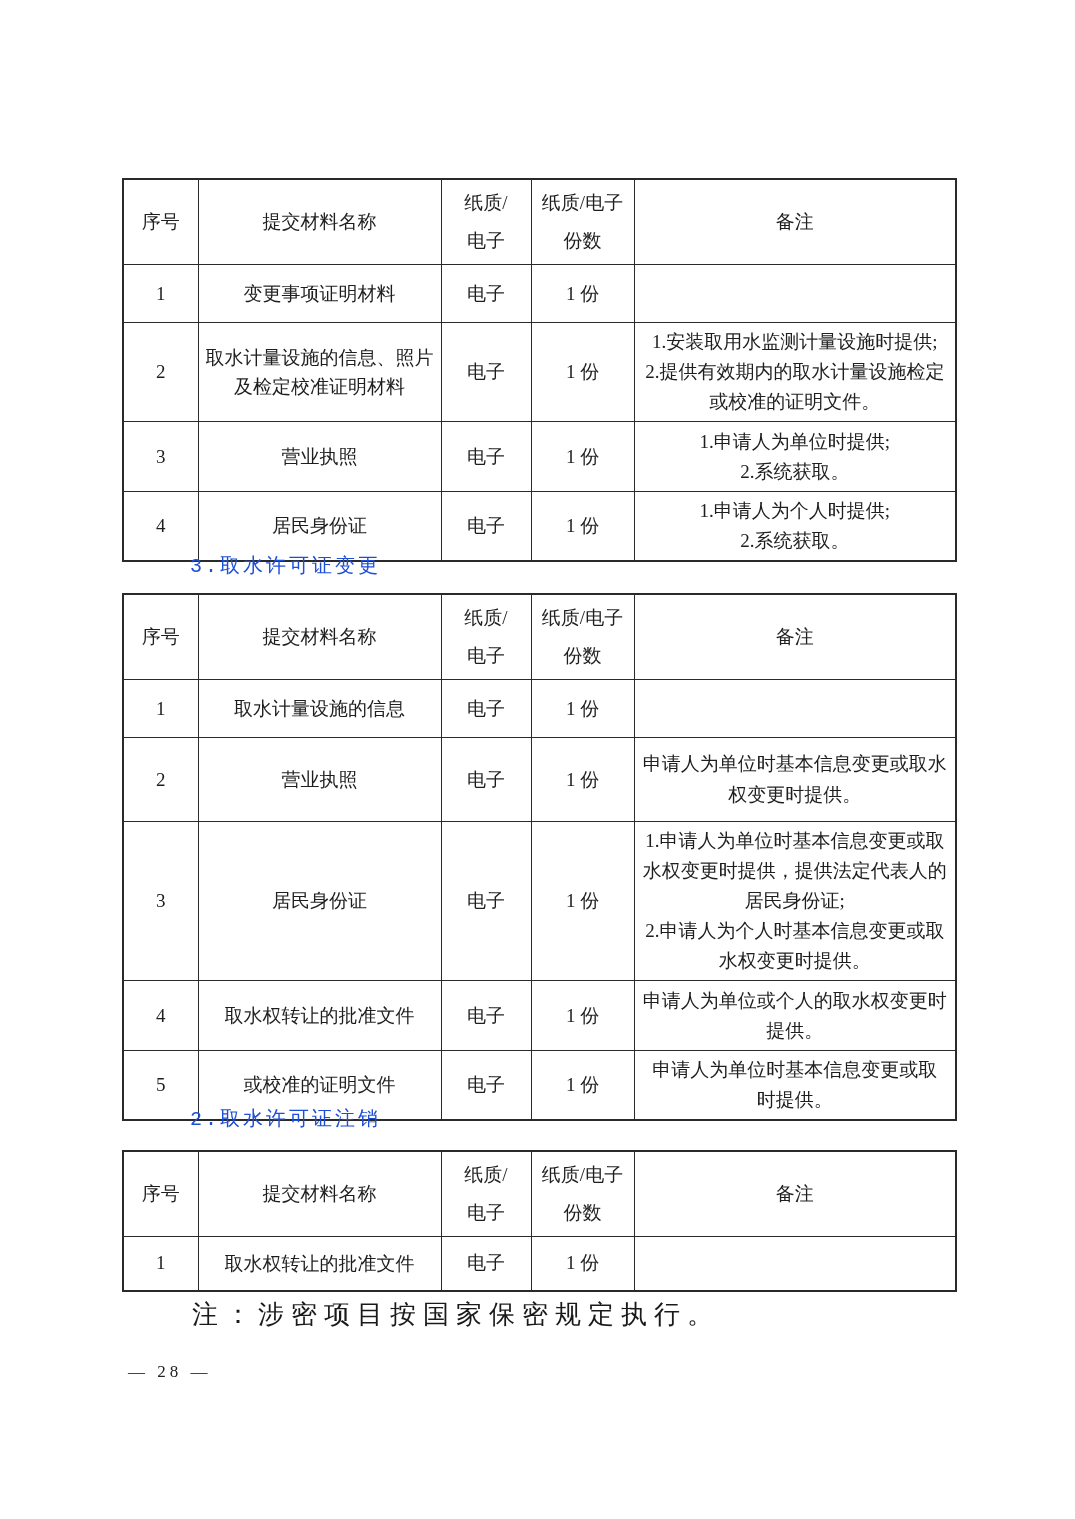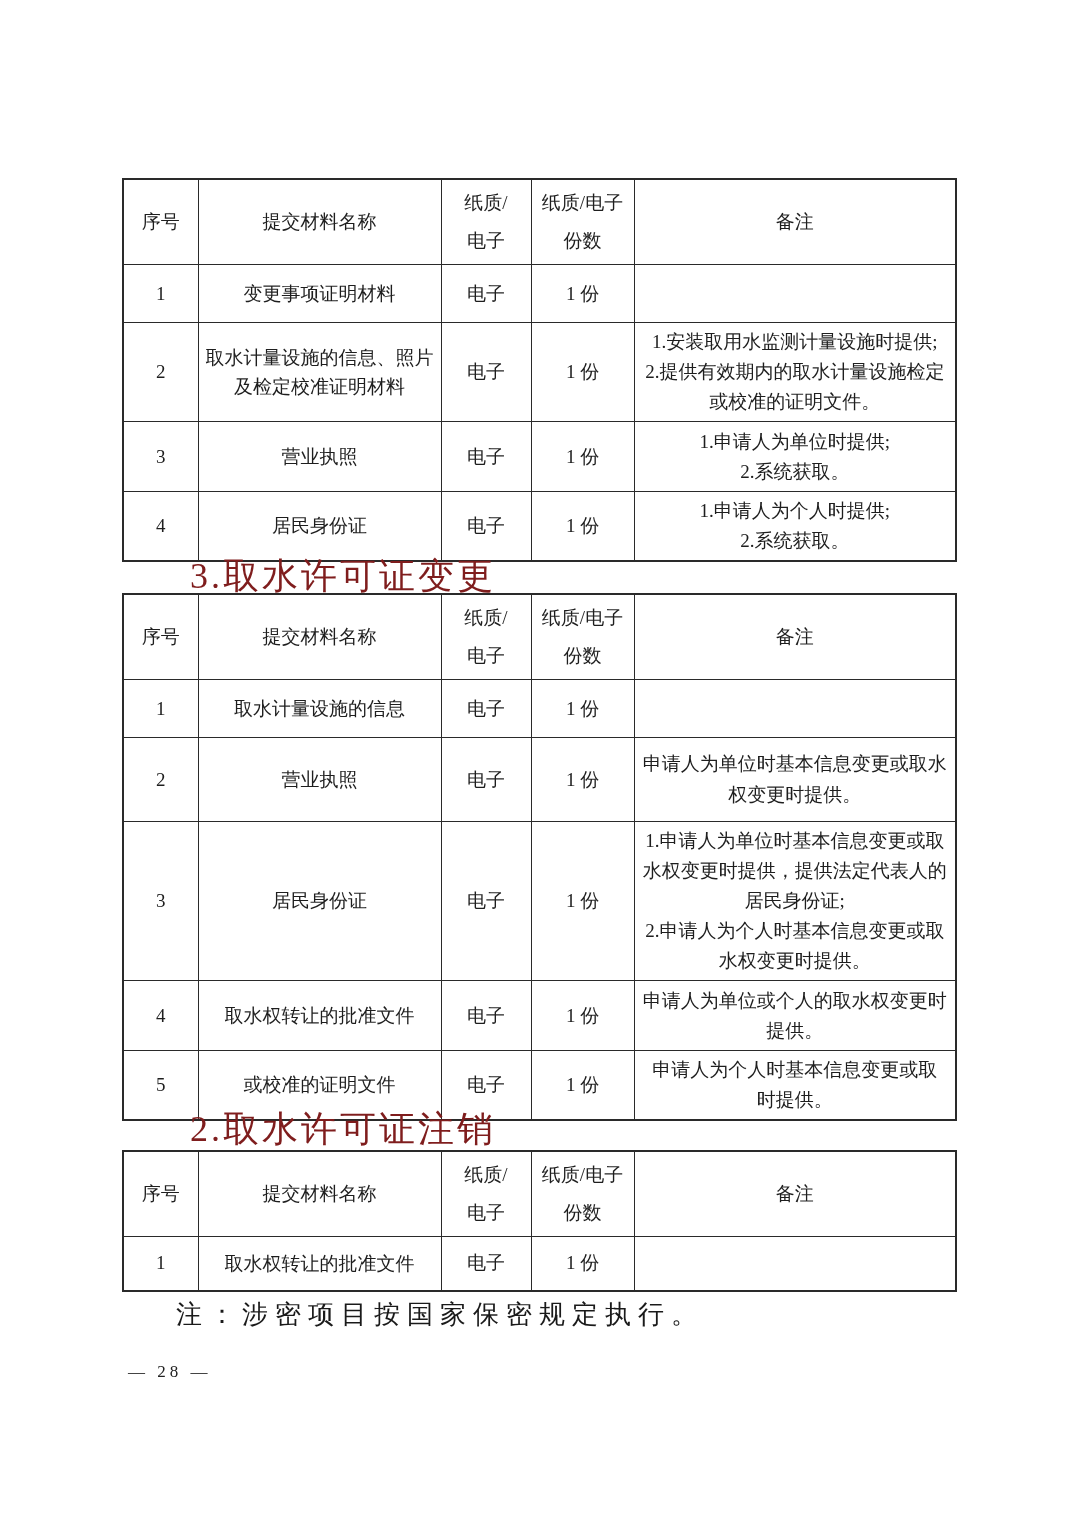--- a/index.html
+++ b/index.html
@@ -51,30 +51,31 @@
   .t2 tr:nth-child(4){height:146px;}
   .t2 tr:nth-child(5){height:70px;}
   .t2 tr:nth-child(6){height:64px;}
   .t3{top:1150px;}
   .t3 tr:nth-child(1){height:74px;}
   .t3 tr:nth-child(2){height:54px;}
 
   .section-heading{
     position:absolute;
     left:190px;
-    font-size:36px;
+    font-size:20px;
     letter-spacing:3px;
-    color:#7f1d1d;
+    color:#1d4ed8;
     white-space:nowrap;
+    font-family:Liberation Mono, monospace;
   }
   .sh3{top:552px;}
   .sh4{top:1105px;}
   .note{
     position:absolute;
-    left:176px;top:1297px;
+    left:192px;top:1297px;
     font-size:26px;
     letter-spacing:7px;
     color:#1a1a1a;
     white-space:nowrap;
     text-align:right;
   }
   .page-number{
     position:absolute;
     left:128px;top:1362px;
     font-size:17px;
@@ -193,21 +194,21 @@
         <td>电子</td>
         <td>1 份</td>
         <td class="remark">申请人为单位或个人的取水权变更时
 提供。</td>
       </tr>
       <tr>
         <td>5</td>
         <td class="name">或校准的证明文件</td>
         <td>电子</td>
         <td>1 份</td>
-        <td class="remark">申请人为个人时基本信息变更或取
+        <td class="remark">申请人为单位时基本信息变更或取
 时提供。</td>
       </tr>
     </tbody>
   </table>
 
   <div class="section-heading sh4">2.取水许可证注销</div>
 
   <table class="mat t3">
     <colgroup>
       <col style="width:75px">

